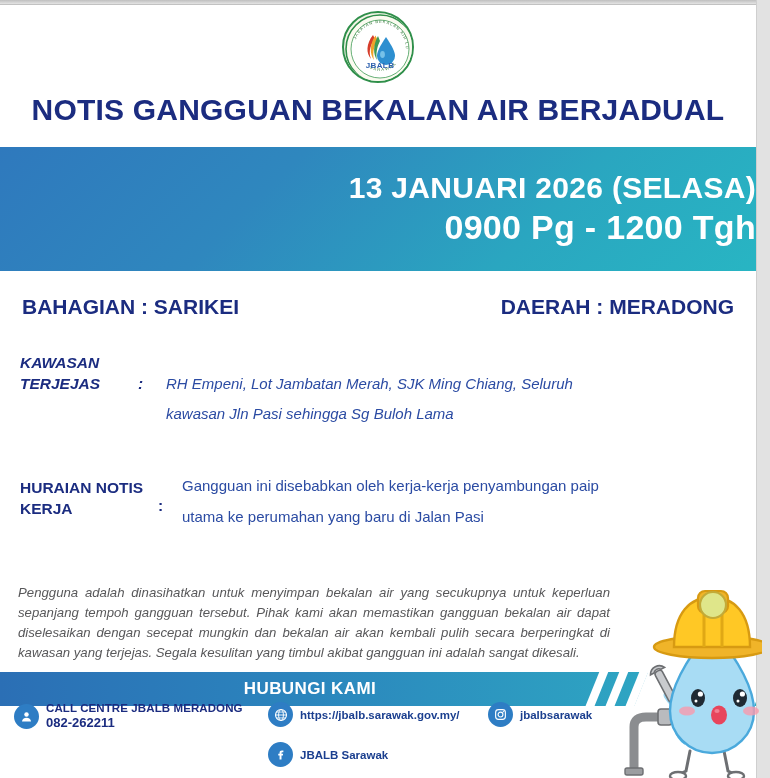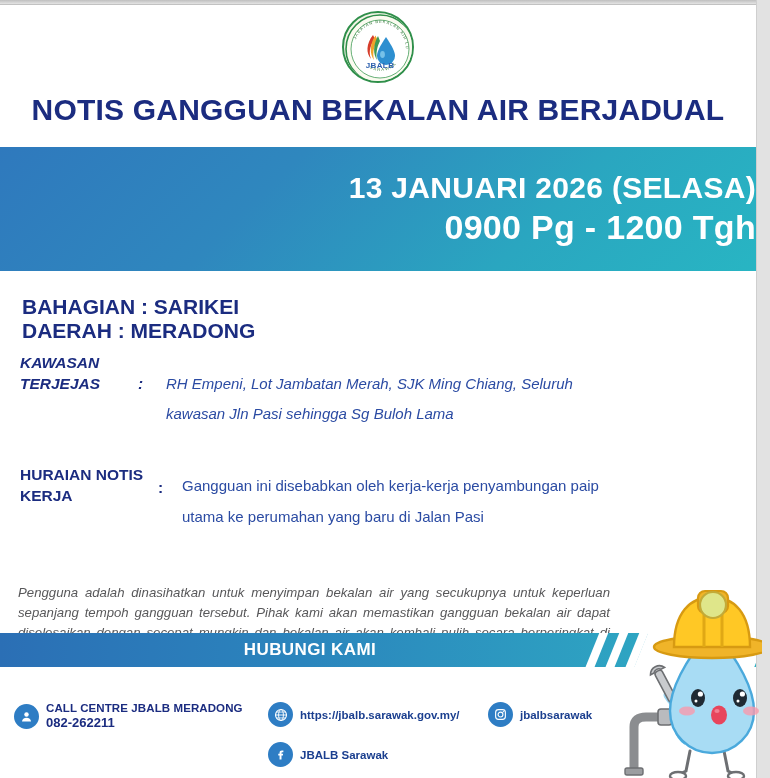--- a/index.html
+++ b/index.html
@@ -78,21 +78,21 @@
   .time-line {
     font-size: 34px; font-weight: bold; line-height: 1.22;
     letter-spacing: .3px;
   }
 
   
   .locrow {
     position: absolute; top: 290px; left: 0;
     width: 756px; padding: 0 22px;
     display: flex; justify-content: space-between; align-items: baseline;
-    color: #1b2c80; font-weight: bold; font-size: 21px; flex-direction: column;
+    color: #1b2c80; font-weight: bold; font-size: 21px;
   }
 
   
   .detail {
     position: absolute; left: 20px; width: 712px;
     color: #1b3a8f;
     display: flex;
   }
   .detail .lbl {
     font-weight: bold; font-size: 15.5px; line-height: 1.35;
@@ -105,40 +105,40 @@
   .detail .val {
     font-size: 15px; line-height: 2.0; color: #2b4ba3;
   }
   .detail .val div { white-space: nowrap; }
 
   #areas  { top: 348px; font-style: italic; }
   #areas .lbl { width: 118px; }
   #areas .colon { width: 28px; text-align: left; padding-top: 22px; }
   #areas .val { padding-top: 16px; }
 
-  #works  { top: 460px; }
+  #works  { top: 460px; align-items: center; }
   #works .lbl { width: 138px; }
   #works .colon { width: 24px; text-align: left; padding-top: 14px; }
   #works .val { padding-top: 6px; }
   #works .val div { line-height: 2.05; }
 
   
   .advisory {
     position: absolute; top: 578px; left: 18px;
     width: 592px;
     font-style: italic;
     font-size: 13.2px;
     line-height: 1.52;
     color: #58585a;
     text-align: justify;
   }
 
   
   .contact-banner {
-    position: absolute; top: 628px; left: 0;
+    position: absolute; top: 667px; left: 0;
     width: 756px; height: 34px;
     background: linear-gradient(90deg,#2b6fb5 0%, #2b85bd 40%, #2fb0c4 100%);
     overflow: hidden;
   }
   .contact-banner .ctitle {
     position: absolute; left: 0; top: 0;
     width: 620px; height: 34px;
     display: flex; align-items: center; justify-content: center;
     color: #fff; font-weight: bold; font-size: 17px; letter-spacing: .4px;
   }

